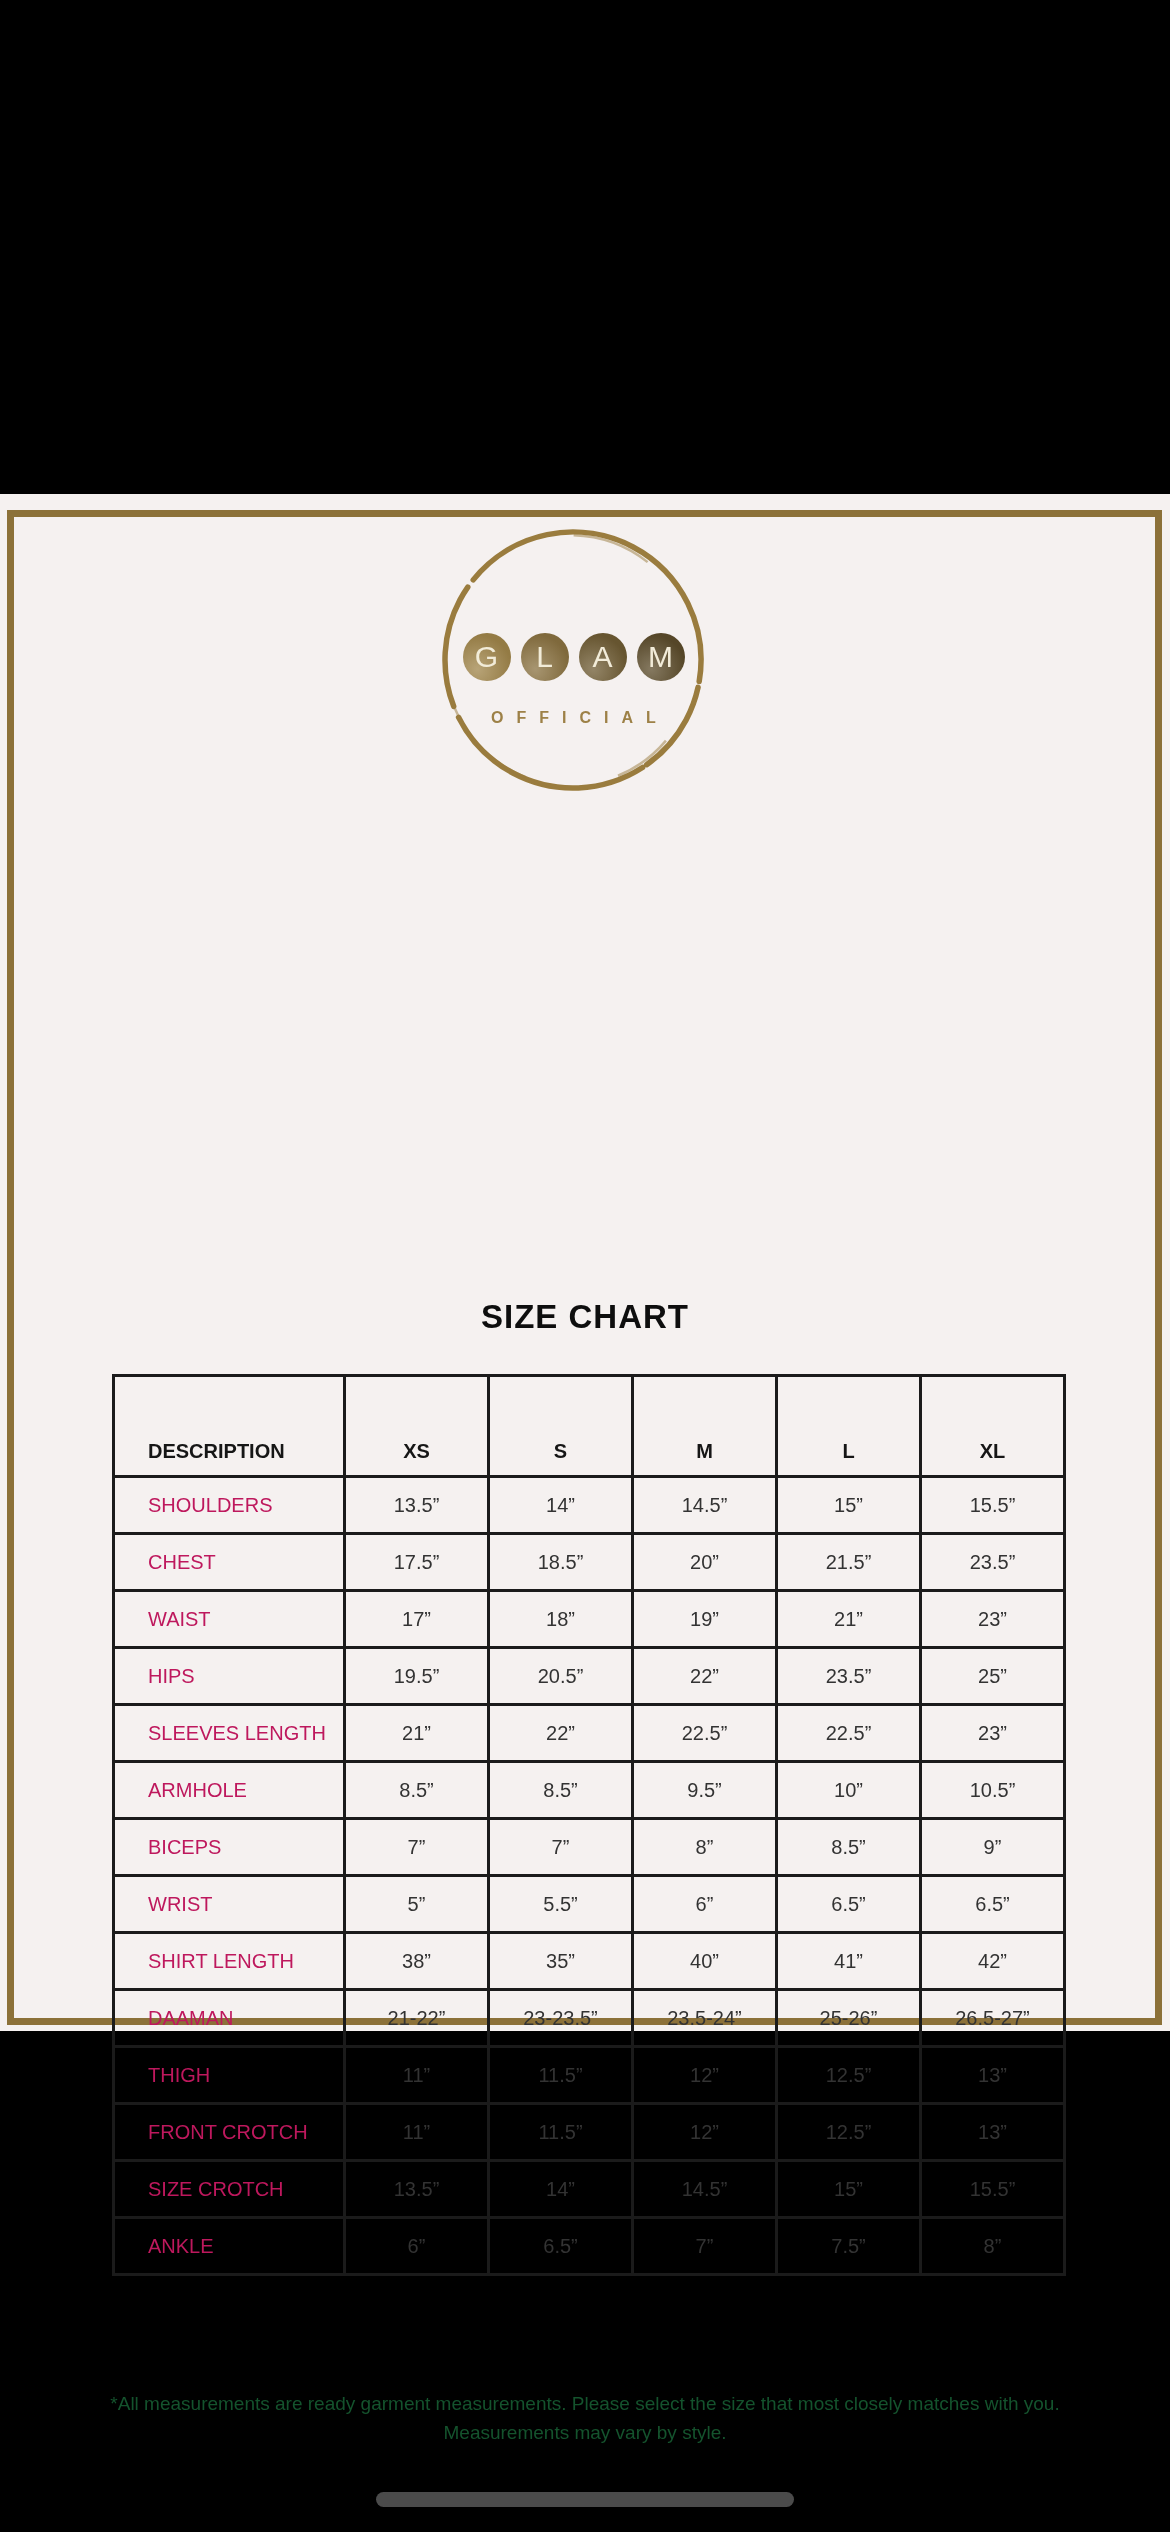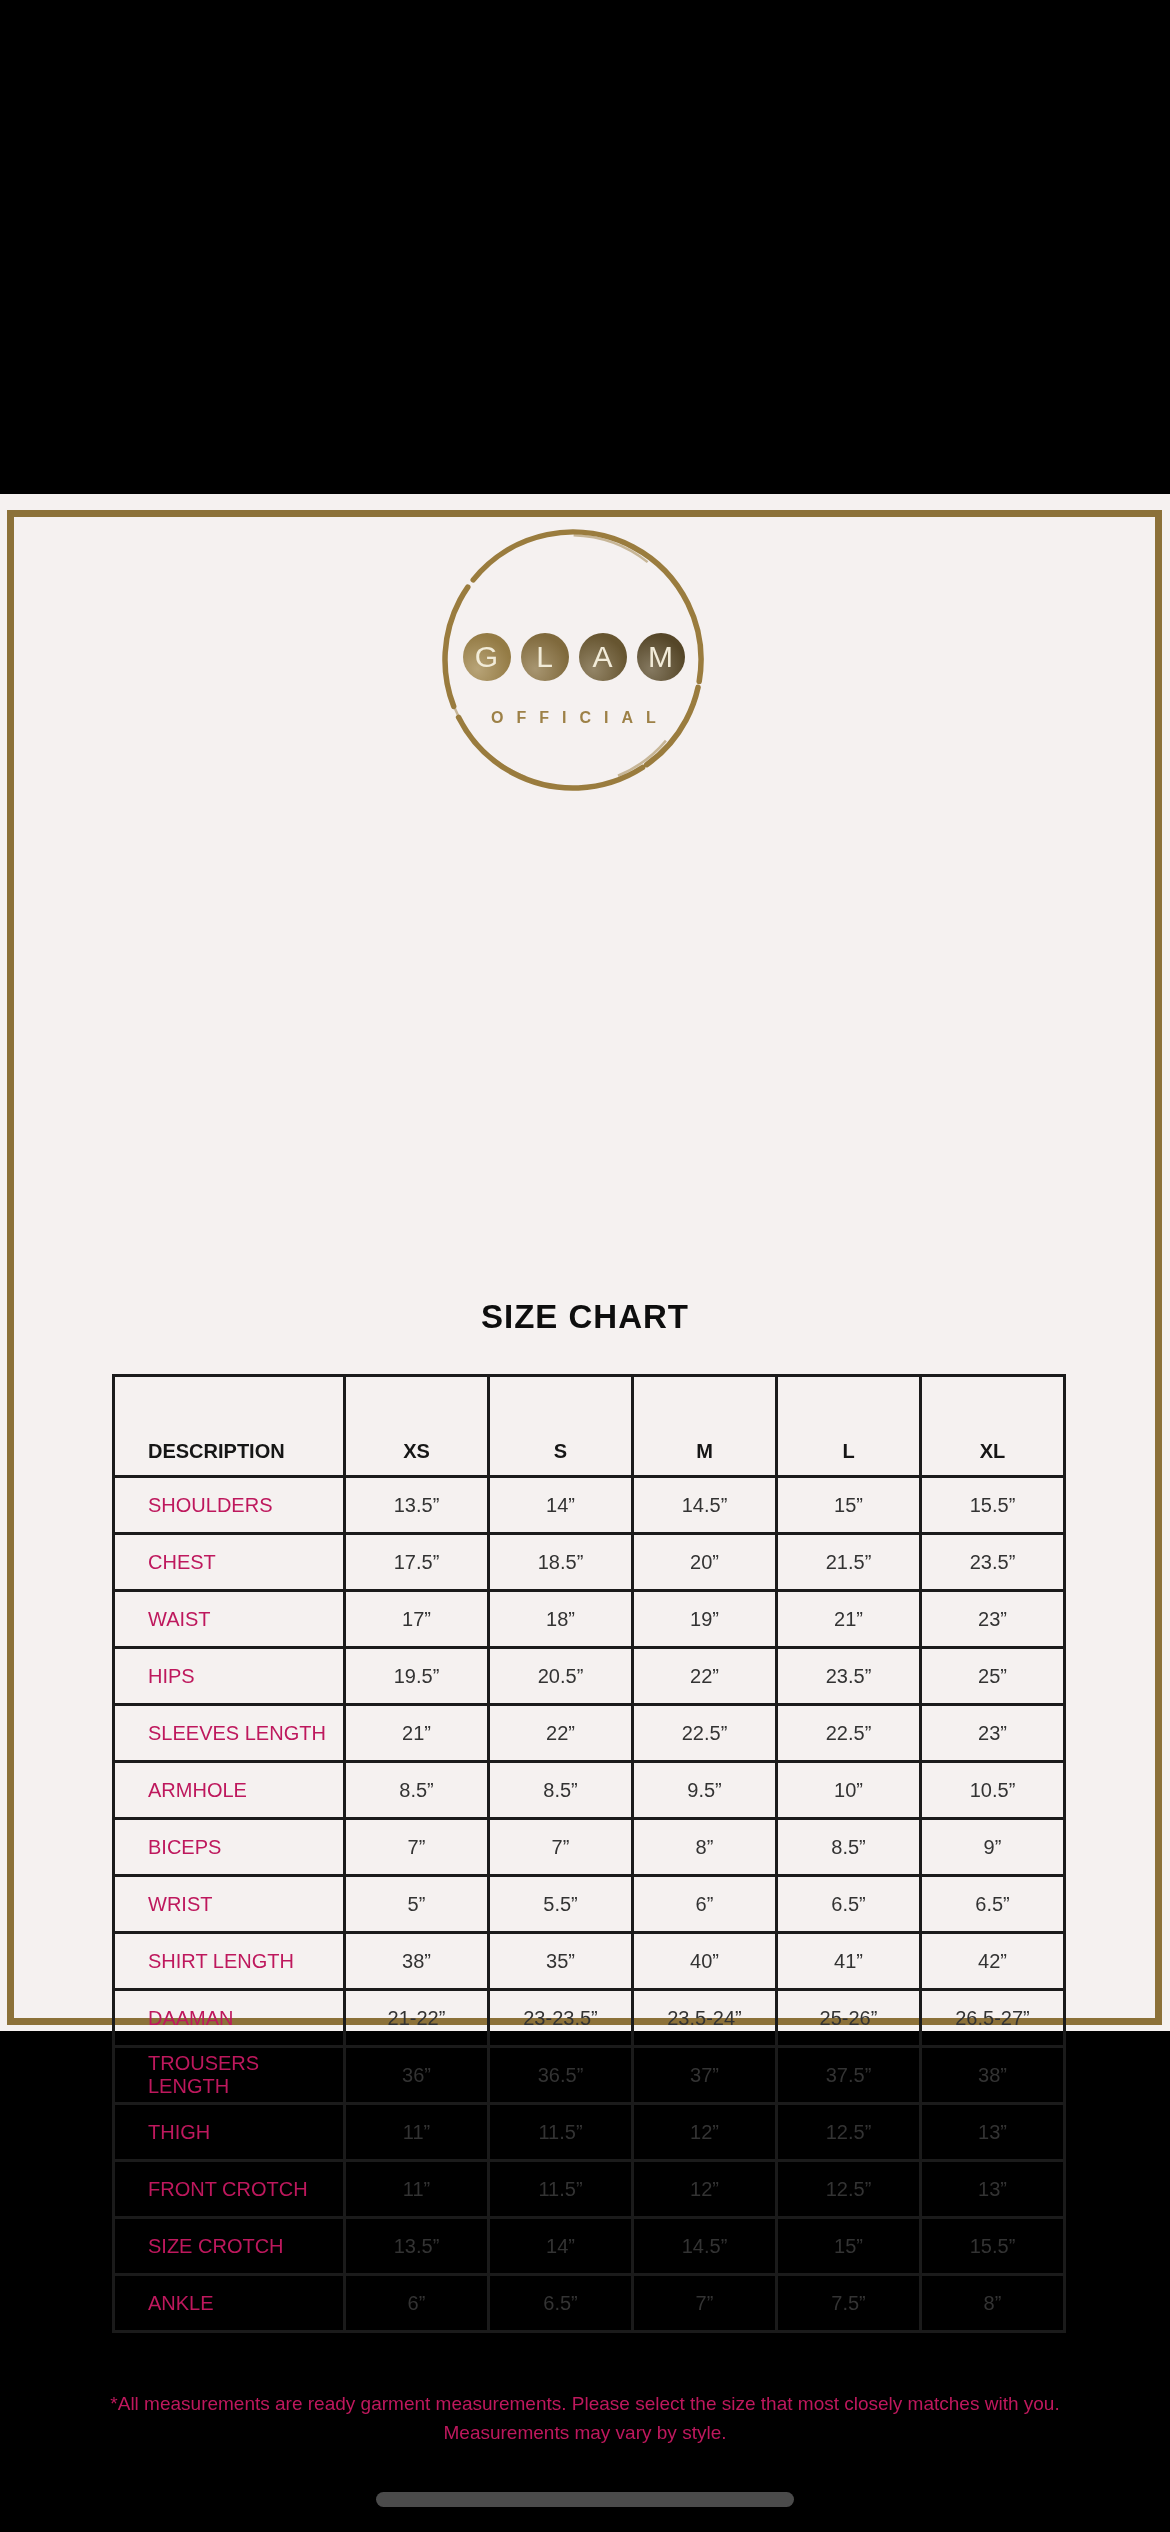--- a/index.html
+++ b/index.html
@@ -135,21 +135,21 @@
   }
   
   .footnote {
     position: absolute;
     top: 1896px;
     left: 60px;
     right: 60px;
     text-align: center;
     font-size: 19px;
     line-height: 1.5;
-    color: #be185d;
+    color: #14532d;
   }
   
   .home-indicator {
     position: absolute;
     left: 376px;
     top: 2492px;
     width: 418px;
     height: 15px;
     border-radius: 8px;
     background: var(--indicator, #4b4b4b);
@@ -281,28 +281,20 @@
           </tr>
           <tr>
             <td class="label">DAAMAN</td>
             <td>21-22”</td>
             <td>23-23.5”</td>
             <td>23.5-24”</td>
             <td>25-26”</td>
             <td>26.5-27”</td>
           </tr>
           <tr>
-            <td class="label">TROUSERS LENGTH</td>
-            <td>36”</td>
-            <td>36.5”</td>
-            <td>37”</td>
-            <td>37.5”</td>
-            <td>38”</td>
-          </tr>
-          <tr>
             <td class="label">THIGH</td>
             <td>11”</td>
             <td>11.5”</td>
             <td>12”</td>
             <td>12.5”</td>
             <td>13”</td>
           </tr>
           <tr>
             <td class="label">FRONT CROTCH</td>
             <td>11”</td>

